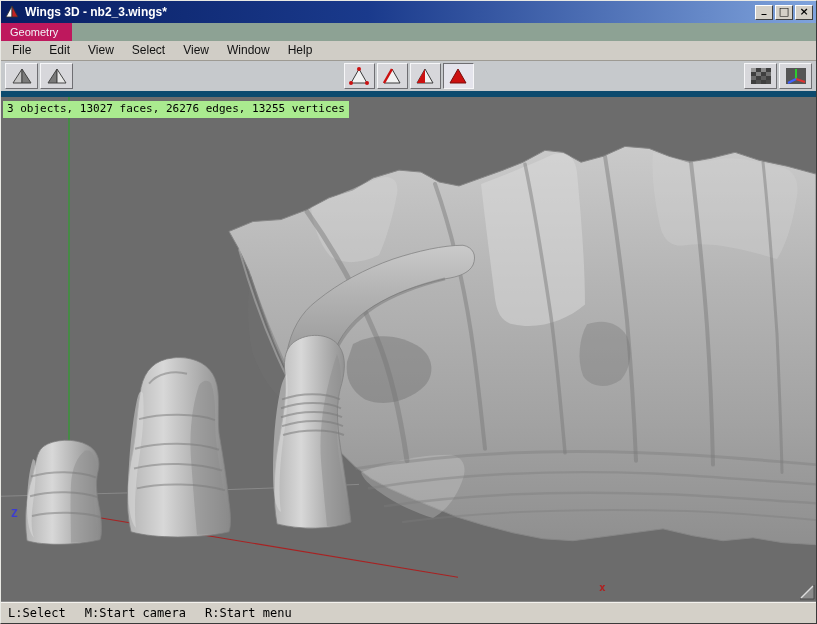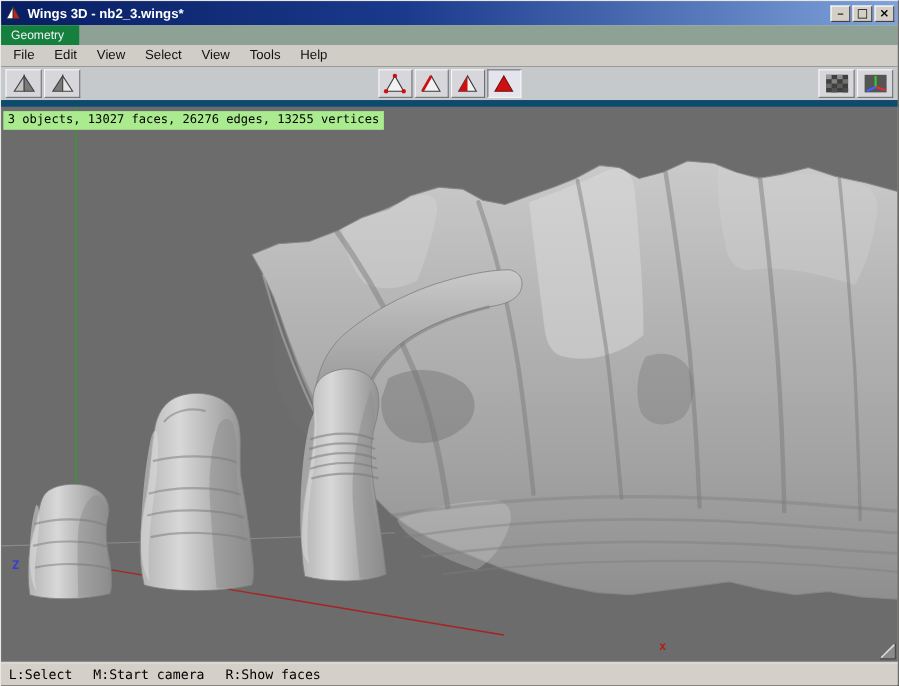--- a/index.html
+++ b/index.html
@@ -39,21 +39,21 @@
   .win-btn .glyph-max { font-size: 11px; }
   .win-btn .glyph-close { font-weight: bold; font-size: 11px; }
 
   
   .geobar {
     flex: 0 0 18px; height: 18px;
     background: #8da294;
     display: flex; align-items: stretch;
   }
   .geo-label {
-    background: #15803d; color: #f2f2f7;
+    background: #be185d; color: #f2f2f7;
     font-size: 11px; padding: 0 14px 0 9px;
     display: flex; align-items: center; text-align: right;
   }
 
   
   .menubar {
     flex: 0 0 20px; height: 20px;
     background: #d0cdc6;
     display: flex; 
     padding-left: 2px;
@@ -144,21 +144,21 @@
   <div class="geobar">
     <span class="geo-label">Geometry</span>
   </div>
 
   <div class="menubar">
     <span class="menu-item">File</span>
     <span class="menu-item">Edit</span>
     <span class="menu-item">View</span>
     <span class="menu-item">Select</span>
     <span class="menu-item">View</span>
-    <span class="menu-item">Tools</span>
+    <span class="menu-item">Window</span>
     <span class="menu-item">Help</span>
   </div>
 
   <div class="toolbar">
     <div class="tb-group tb-left">
       <button class="tb-btn">
         <svg width="24" height="20" viewBox="0 0 24 20">
           <polygon points="12,3 3,17 12,17" fill="#c4c4c4" stroke="#444" stroke-width="1"></polygon>
           <polygon points="12,3 21,17 12,17" fill="#7a7a7a" stroke="#444" stroke-width="1"></polygon>
         </svg>
@@ -320,16 +320,16 @@
         <line x1="14" y1="2" x2="2" y2="14" stroke="#dcdcdc" stroke-width="1.4"></line>
         <line x1="15" y1="15" x2="1" y2="15" stroke="#4a4a4a" stroke-width="1"></line>
         <line x1="15" y1="1" x2="15" y2="15" stroke="#4a4a4a" stroke-width="1"></line>
       </svg>
     </div>
   </div>
 
   <div class="statusbar">
     <span class="status-seg">L:Select</span>
     <span class="status-seg">M:Start camera</span>
-    <span class="status-seg">R:Show faces</span>
+    <span class="status-seg">R:Start menu</span>
   </div>
 
 </div>
 
 </body></html>

